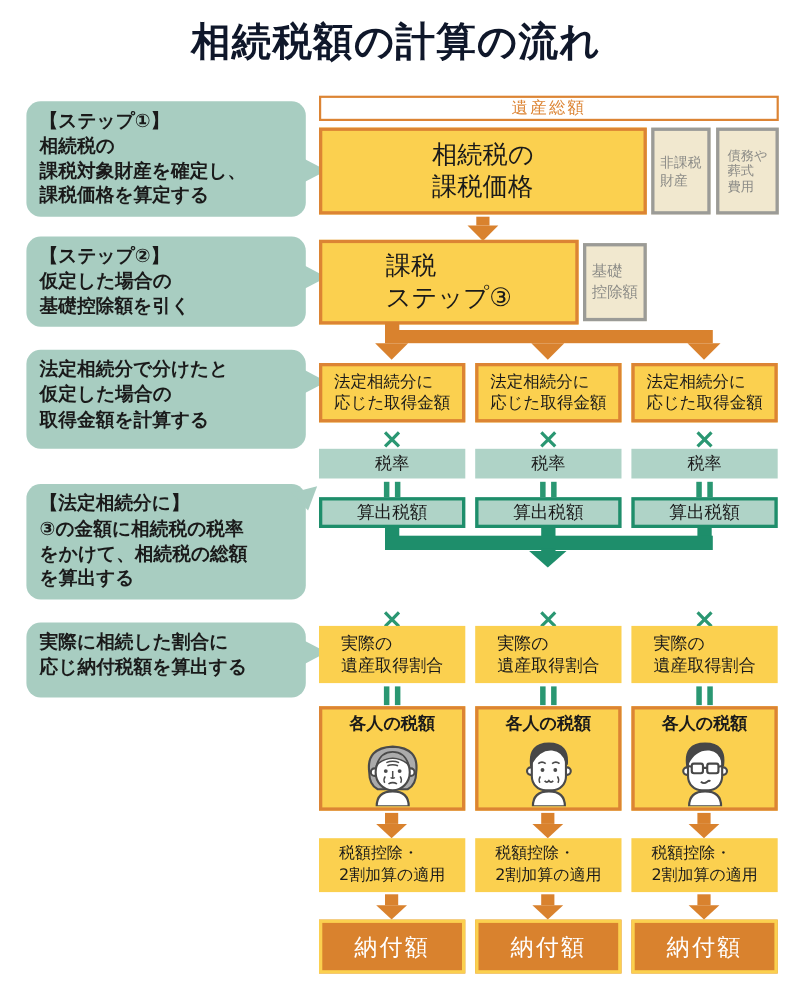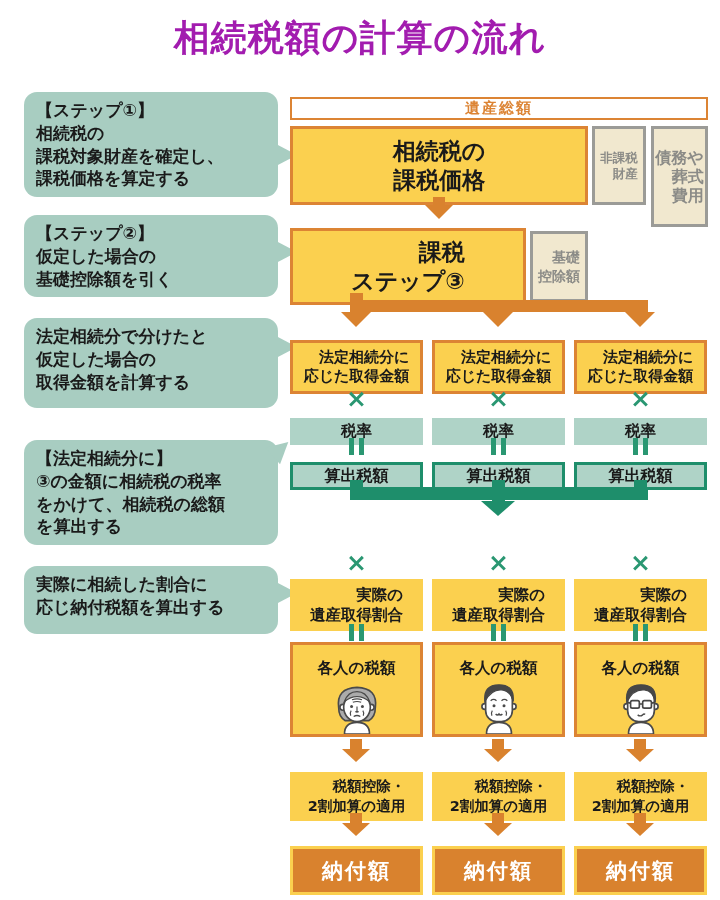--- a/index.html
+++ b/index.html
@@ -12,24 +12,24 @@
     --deep-green:#1e8e6b;
     --beige:#f1e8cf;
     --gray-border:#9b9b97;
     --gray-text:#8b8b87;
     --ink:#1a1a1a;
   }
   html,body{margin:0;padding:0;background:#fff;}
   body{font-family:"DejaVu Sans", sans-serif;}
   #canvas{position:relative;width:720px;height:900px;background:#fff;overflow:hidden;}
   .abs{position:absolute;box-sizing:border-box;}
-  .cbox{display:flex;align-items:center;justify-content:center;text-align:right;
-        font-weight:bold;white-space:pre-line;color:var(--ink);margin-top:10px;}
+  .cbox{display:flex;align-items:center;justify-content:center;text-align:left;
+        font-weight:normal;white-space:pre-line;color:var(--ink);}
   .page-title{top:14px;left:0;width:720px;text-align:center;font-size:36px;font-weight:900;
-        color:#a21caf;letter-spacing:1px;}
+        color:#0f172a;letter-spacing:1px;}
   
   .bubble{left:24px;width:254px;background:var(--teal);border-radius:13px;
         padding:7px 12px;font-size:17px;font-weight:bold;line-height:1.34;color:var(--ink);}
   .bubble .heading{white-space:pre-line;}
   .bubble .body{white-space:pre-line;}
   .tail{position:absolute;width:0;height:0;border-top:11px solid transparent;
         border-bottom:11px solid transparent;border-left:21px solid var(--teal);right:-19px;}
   .tail.up{transform:rotate(-42deg);right:-13px;}
   
   .white-bar{background:#fff;border:2px solid var(--border-orange);color:var(--border-orange);}
@@ -47,21 +47,21 @@
   .bar-o{background:var(--orange);}
   .bar-g{background:var(--deep-green);}
   .tri-o{width:0;height:0;border-left:15px solid transparent;border-right:15px solid transparent;
         border-top:15px solid var(--orange);}
   .tri-g{width:0;height:0;border-left:17px solid transparent;border-right:17px solid transparent;
         border-top:15px solid var(--deep-green);}
   .mult{font-size:25px;font-weight:900;color:var(--green);text-align:center;line-height:1;}
   .eq{display:flex;gap:5px;justify-content:center;}
   .eq i{width:5px;height:17px;background:var(--green);display:block;}
   .person-box{display:flex;flex-direction:column;align-items:center;justify-content:flex-start;
-        padding-top:13px;}
+        padding-top:3px;}
   .person-box .lbl{font-weight:bold;font-size:15.5px;white-space:pre-line;color:var(--ink);}
 </style>
 </head>
 <body>
 
 <div id="canvas">
 
   <div class="abs page-title">相続税額の計算の流れ</div>
 
   <div class="abs bubble" style="top:92px;min-height:90px;">
@@ -95,21 +95,21 @@
 応じ納付税額を算出する</div>
     <span class="tail" style="top:16px;"></span>
   </div>
 
   <div class="abs cbox white-bar" style="left:290px;top:87px;width:418px;height:23px;font-size:15px;letter-spacing:2px;">遺産総額</div>
 
   <div class="abs cbox yellow-box" style="left:290px;top:116px;width:298px;height:79px;font-size:23px;line-height:1.25;">相続税の
 課税価格</div>
   <div class="abs cbox beige-box" style="left:592px;top:116px;width:54px;height:79px;font-size:12.5px;line-height:1.25;">非課税
 財産</div>
-  <div class="abs cbox beige-box" style="left:651px;top:116px;width:57px;height:101px;font-size:16px;line-height:1.2;">債務や
+  <div class="abs cbox beige-box" style="left:651px;top:116px;width:57px;height:79px;font-size:12px;line-height:1.2;">債務や
 葬式
 費用</div>
 
   <div class="abs arr" style="left:425px;top:197px;width:28px;">
     <i class="stem" style="width:12px;height:8px;"></i>
       <i class="head"></i>
   </div>
 
   <div class="abs cbox yellow-box" style="left:290px;top:218px;width:236px;height:77px;font-size:23px;line-height:1.25;">課税
 ステップ③</div>

